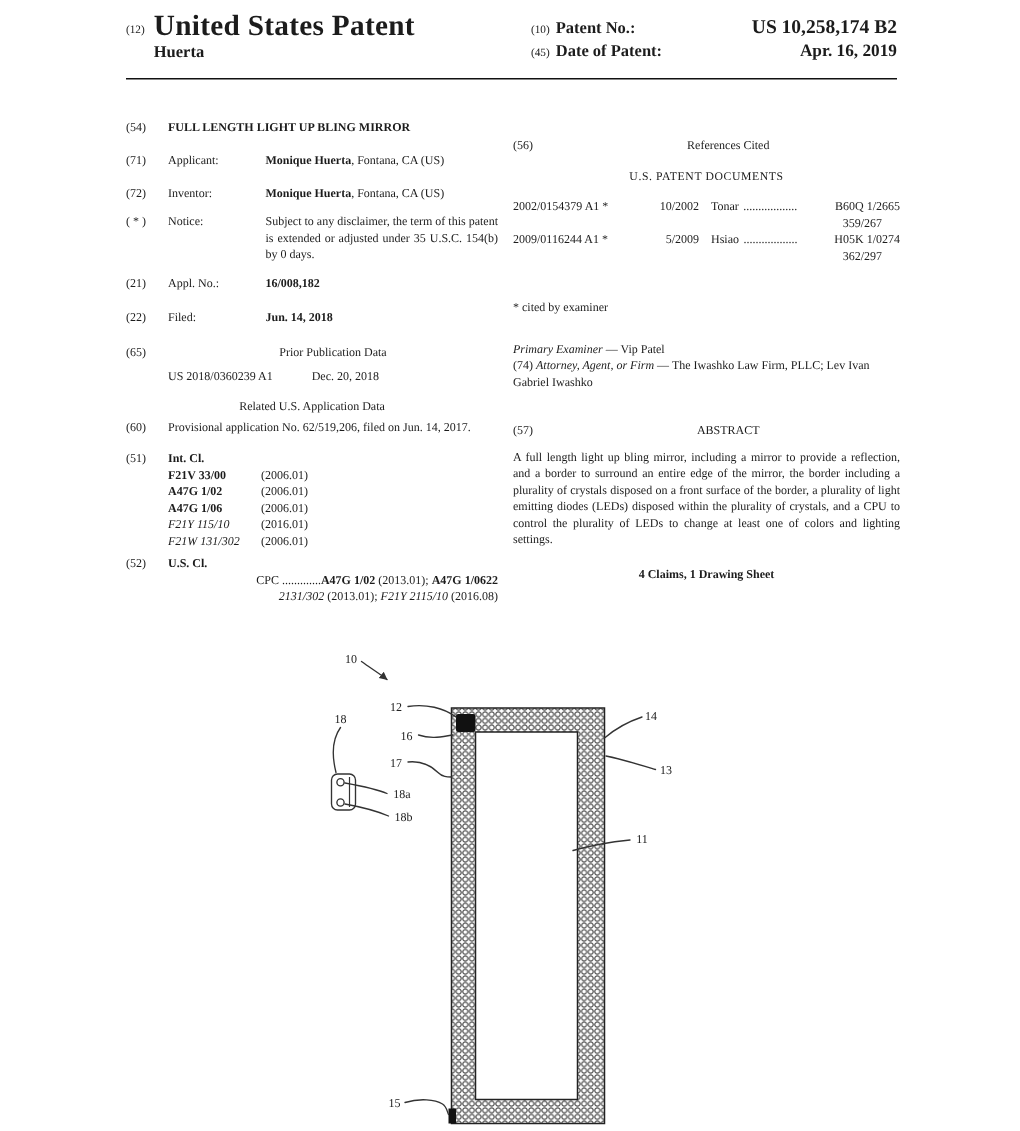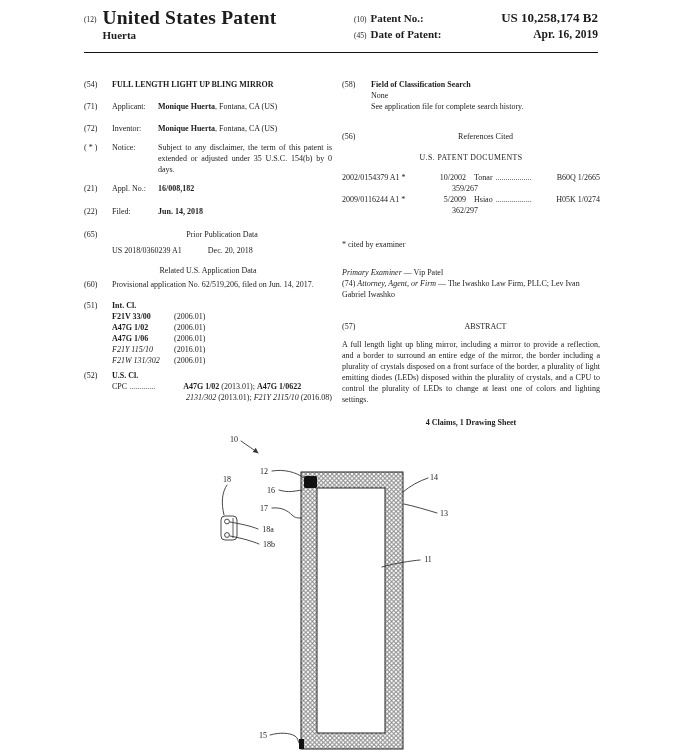--- a/index.html
+++ b/index.html
@@ -20,39 +20,39 @@
   .hdr-lbl{font-size:11px;margin-left:4px;white-space:nowrap;}
   .hdr-val{flex:1;text-align:right;font-size:13px;white-space:nowrap;}
   .hdr-val.date{font-size:11.5px;}
   .rule{position:absolute;left:84px;top:52px;width:514px;border-top:1.6px solid #111;}
   
   .col{position:absolute;top:72px;font-size:8px;line-height:11px;}
   .col-l{left:84px;width:248px;}
   .col-r{left:342px;width:258px;}
   .entry{display:grid;grid-template-columns:28px 1fr;margin-top:11px;}
   .entry .code{white-space:nowrap;}
-  .lbl-grid{display:grid;grid-template-columns:46px 1fr;}
+  .lbl-grid{display:grid;grid-template-columns:46px 1fr;gap:19px;}
   .b{font-weight:bold;}
   .i{font-style:italic;}
   .bi{font-weight:bold;}
   .just{text-align:justify;}
   .sec-head{text-align:center;font-weight:normal;}
   .publine{margin-left:28px;margin-top:5px;display:flex;}
   .publine .pdate{margin-left:26px;}
   .intcl-row{display:grid;grid-template-columns:62px 1fr;}
   .cpc{margin-left:0;}
-  .cpc-l1{display:flex;justify-content:flex-start;gap:28px;}
+  .cpc-l1{display:flex;justify-content:flex-end;}
   .cpc-r{text-align:right;}
   .ref-line1{display:flex;align-items:baseline;}
   .ref-pub{width:86px;white-space:nowrap;}
   .ref-date{width:38px;text-align:right;white-space:nowrap;margin-right:8px;}
   .ref-name{white-space:nowrap;font-family:Liberation Serif, serif;}
   .ref-dots{flex:1;overflow:hidden;white-space:nowrap;margin:0 3px;}
   .ref-cls{white-space:nowrap;}
-  .ref-line2{text-align:center;padding-right:12px;}
+  .ref-line2{text-align:right;padding-right:12px;}
   .patdocs{text-align:center;letter-spacing:.4px;font-size:7.8px;}
   .claims{text-align:center;font-weight:bold;margin-top:12px;}
   
   .fig{position:absolute;left:0;top:430px;}
   .fig text{font-size:8px;font-family:"Liberation Serif","DejaVu Serif",serif;fill:#222;}
 </style>
 </head>
 <body>
 
 <div class="page">
@@ -179,28 +179,20 @@
             <span><span class="bi">A47G 1/02</span><span> (2013.01); </span><span class="bi">A47G 1/0622</span></span>
           </span>
           <span class="cpc-r" style="display:block"><span class="i">2131/302</span><span> (2013.01); </span><span class="i">F21Y 2115/10</span><span> (2016.08)</span></span>
         </span>
       </span>
     </div>
   </div>
 
   <div class="col col-r">
 
-    <div class="entry" style="grid-template-columns:29px 1fr;margin-top:7px">
-      <span class="code">(58)</span>
-      <span>
-        <span class="b" style="display:block">Field of Classification Search</span>
-        <span style="display:block">None</span>
-        <span style="display:block">See application file for complete search history.</span>
-      </span>
-    </div>
 
     <div class="entry" style="grid-template-columns:29px 1fr;margin-top:19px">
       <span class="code">(56)</span>
       <span class="sec-head">References Cited</span>
     </div>
     <div class="patdocs" style="margin-top:10px">U.S. PATENT DOCUMENTS</div>
 
     <div style="margin-top:9px">
       <div class="ref-line1">
         <span class="ref-pub">2002/0154379 A1 *</span>

